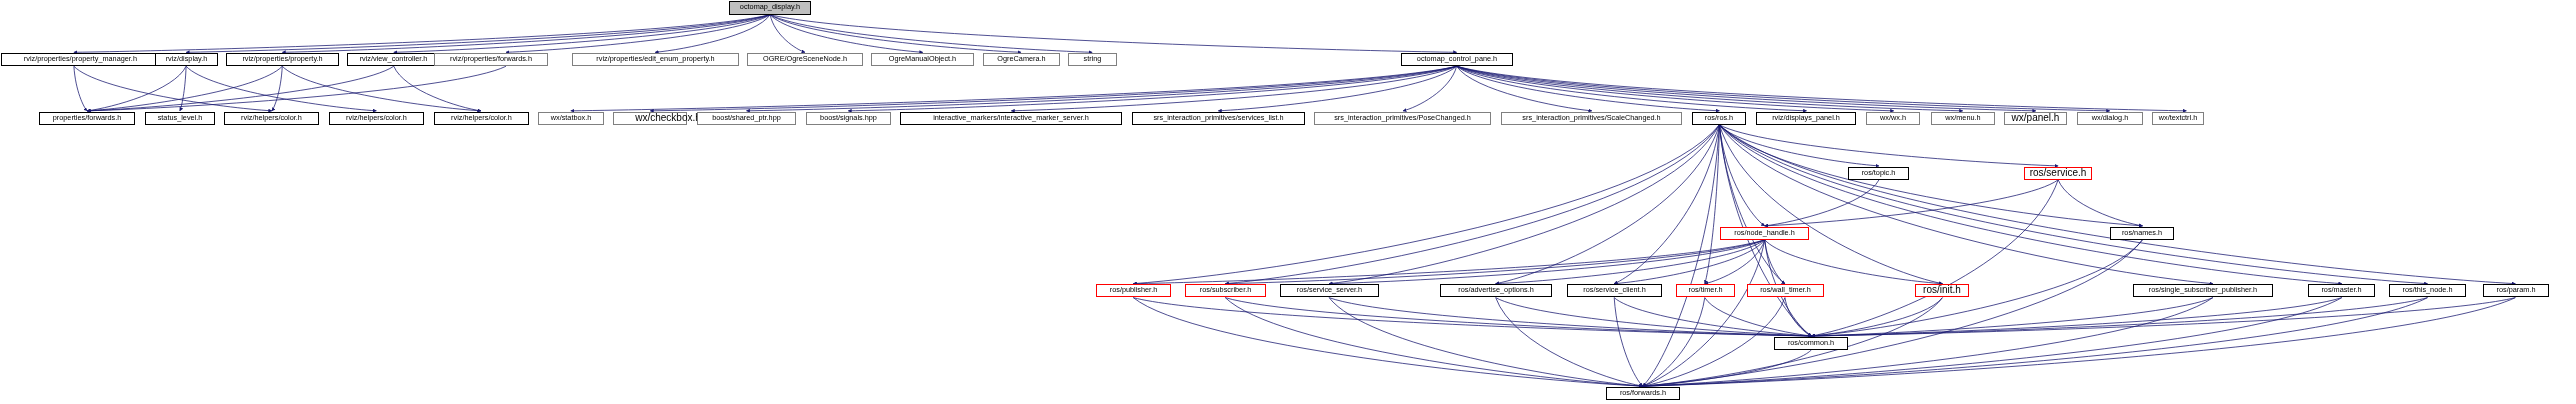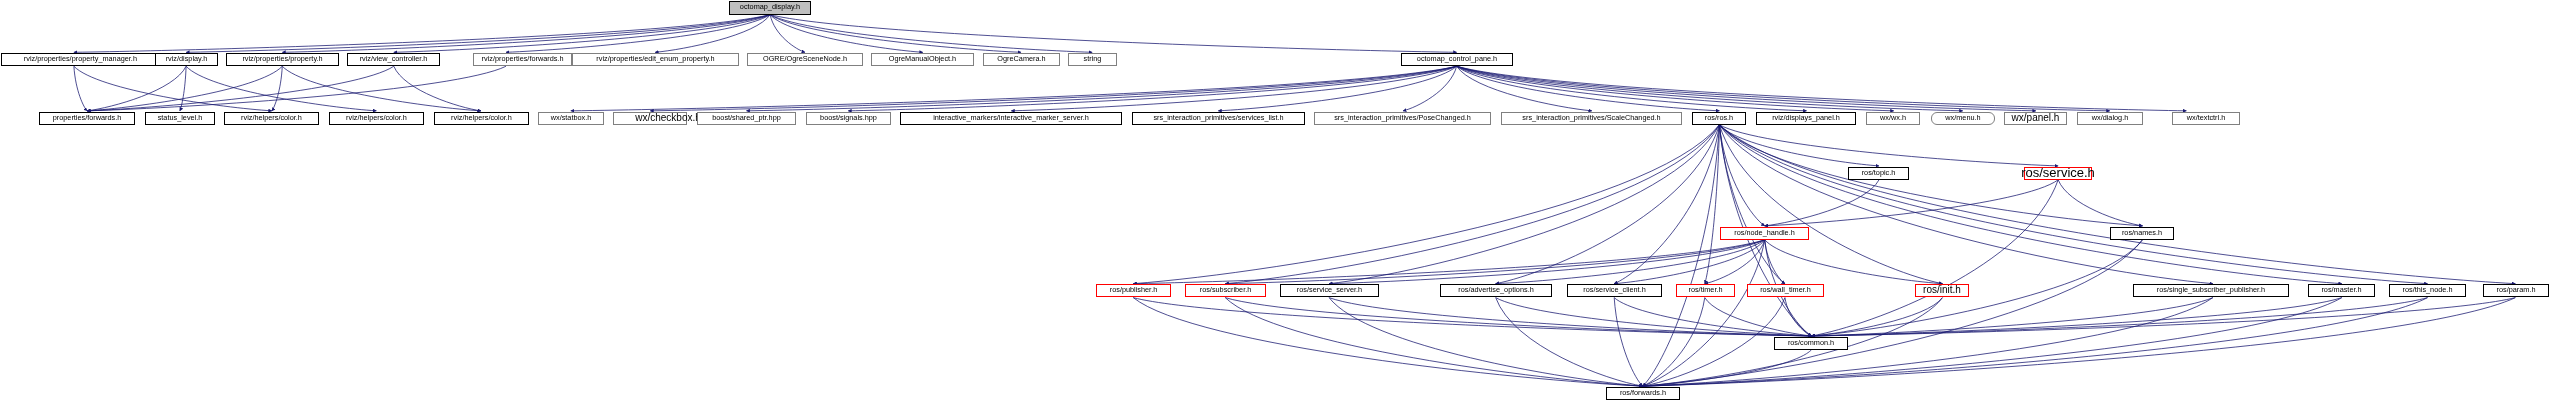--- a/index.html
+++ b/index.html
@@ -133,21 +133,21 @@
       </div>
       <div class="node solid" style="left: 155px; top: 53px; width: 63px; height: 13.2px; font-size: 7.3px;">
         <span>rviz/display.h</span>
       </div>
       <div class="node solid" style="left: 226px; top: 53px; width: 113px; height: 13.2px; font-size: 7.3px;">
         <span>rviz/properties/property.h</span>
       </div>
       <div class="node solid" style="left: 347px; top: 53px; width: 93px; height: 13.2px; font-size: 7.3px;">
         <span>rviz/view_controller.h</span>
       </div>
-      <div class="node" style="left: 473px; top: 53px; width: 99px; height: 13.2px; font-size: 7.3px;">
+      <div class="node" style="left: 434px; top: 53px; width: 114px; height: 13.2px; font-size: 7.3px;">
         <span>rviz/properties/forwards.h</span>
       </div>
       <div class="node" style="left: 572px; top: 53px; width: 167px; height: 13.2px; font-size: 7.3px;">
         <span>rviz/properties/edit_enum_property.h</span>
       </div>
       <div class="node" style="left: 747px; top: 53px; width: 116px; height: 13.2px; font-size: 7.3px;">
         <span>OGRE/OgreSceneNode.h</span>
       </div>
       <div class="node" style="left: 871px; top: 53px; width: 103px; height: 13.2px; font-size: 7.3px;">
         <span>OgreManualObject.h</span>
@@ -202,36 +202,36 @@
       </div>
       <div class="node solid" style="left: 1692px; top: 112px; width: 54px; height: 13.2px; font-size: 7.3px;">
         <span>ros/ros.h</span>
       </div>
       <div class="node solid" style="left: 1756px; top: 112px; width: 100px; height: 13.2px; font-size: 7.3px;">
         <span>rviz/displays_panel.h</span>
       </div>
       <div class="node" style="left: 1866px; top: 112px; width: 54px; height: 13.2px; font-size: 7.3px;">
         <span>wx/wx.h</span>
       </div>
-      <div class="node" style="left: 1931px; top: 112px; width: 64px; height: 13.2px; font-size: 7.3px; border-radius: 6px;">
+      <div class="node" style="left: 1931px; top: 112px; width: 64px; height: 13.2px; font-size: 7.3px;">
         <span>wx/menu.h</span>
       </div>
       <div class="node" style="left: 2004px; top: 112px; width: 63px; height: 13.2px; font-size: 10px;">
         <span>wx/panel.h</span>
       </div>
       <div class="node" style="left: 2077px; top: 112px; width: 66px; height: 13.2px; font-size: 7.3px;">
         <span>wx/dialog.h</span>
       </div>
-      <div class="node" style="left: 2152px; top: 112px; width: 68px; height: 13.2px; font-size: 7.3px; margin-left: 20px;">
+      <div class="node" style="left: 2152px; top: 112px; width: 52px; height: 13.2px; font-size: 7.3px;">
         <span>wx/textctrl.h</span>
       </div>
       <div class="node solid" style="left: 1848px; top: 167px; width: 61px; height: 13.2px; font-size: 7.3px;">
         <span>ros/topic.h</span>
       </div>
-      <div class="node red" style="left: 2024px; top: 167px; width: 68px; height: 13.2px; font-size: 13px;">
+      <div class="node red" style="left: 2024px; top: 167px; width: 68px; height: 13.2px; font-size: 10px;">
         <span>ros/service.h</span>
       </div>
       <div class="node red" style="left: 1720px; top: 227px; width: 89px; height: 13.2px; font-size: 7.3px;">
         <span>ros/node_handle.h</span>
       </div>
       <div class="node solid" style="left: 2110px; top: 227px; width: 64px; height: 13.2px; font-size: 7.3px;">
         <span>ros/names.h</span>
       </div>
       <div class="node red" style="left: 1096px; top: 284px; width: 75px; height: 13.2px; font-size: 7.3px;">
         <span>ros/publisher.h</span>
@@ -250,21 +250,21 @@
       </div>
       <div class="node red" style="left: 1676px; top: 284px; width: 59px; height: 13.2px; font-size: 7.3px;">
         <span>ros/timer.h</span>
       </div>
       <div class="node red" style="left: 1747px; top: 284px; width: 77px; height: 13.2px; font-size: 7.3px;">
         <span>ros/wall_timer.h</span>
       </div>
       <div class="node red" style="left: 1915px; top: 284px; width: 54px; height: 13.2px; font-size: 10px;">
         <span>ros/init.h</span>
       </div>
-      <div class="node solid" style="left: 2133px; top: 284px; width: 156px; height: 13.2px; font-size: 7.3px;">
+      <div class="node solid" style="left: 2133px; top: 284px; width: 140px; height: 13.2px; font-size: 7.3px;">
         <span>ros/single_subscriber_publisher.h</span>
       </div>
       <div class="node solid" style="left: 2308px; top: 284px; width: 67px; height: 13.2px; font-size: 7.3px;">
         <span>ros/master.h</span>
       </div>
       <div class="node solid" style="left: 2389px; top: 284px; width: 77px; height: 13.2px; font-size: 7.3px;">
         <span>ros/this_node.h</span>
       </div>
       <div class="node solid" style="left: 2483px; top: 284px; width: 66px; height: 13.2px; font-size: 7.3px;">
         <span>ros/param.h</span>

